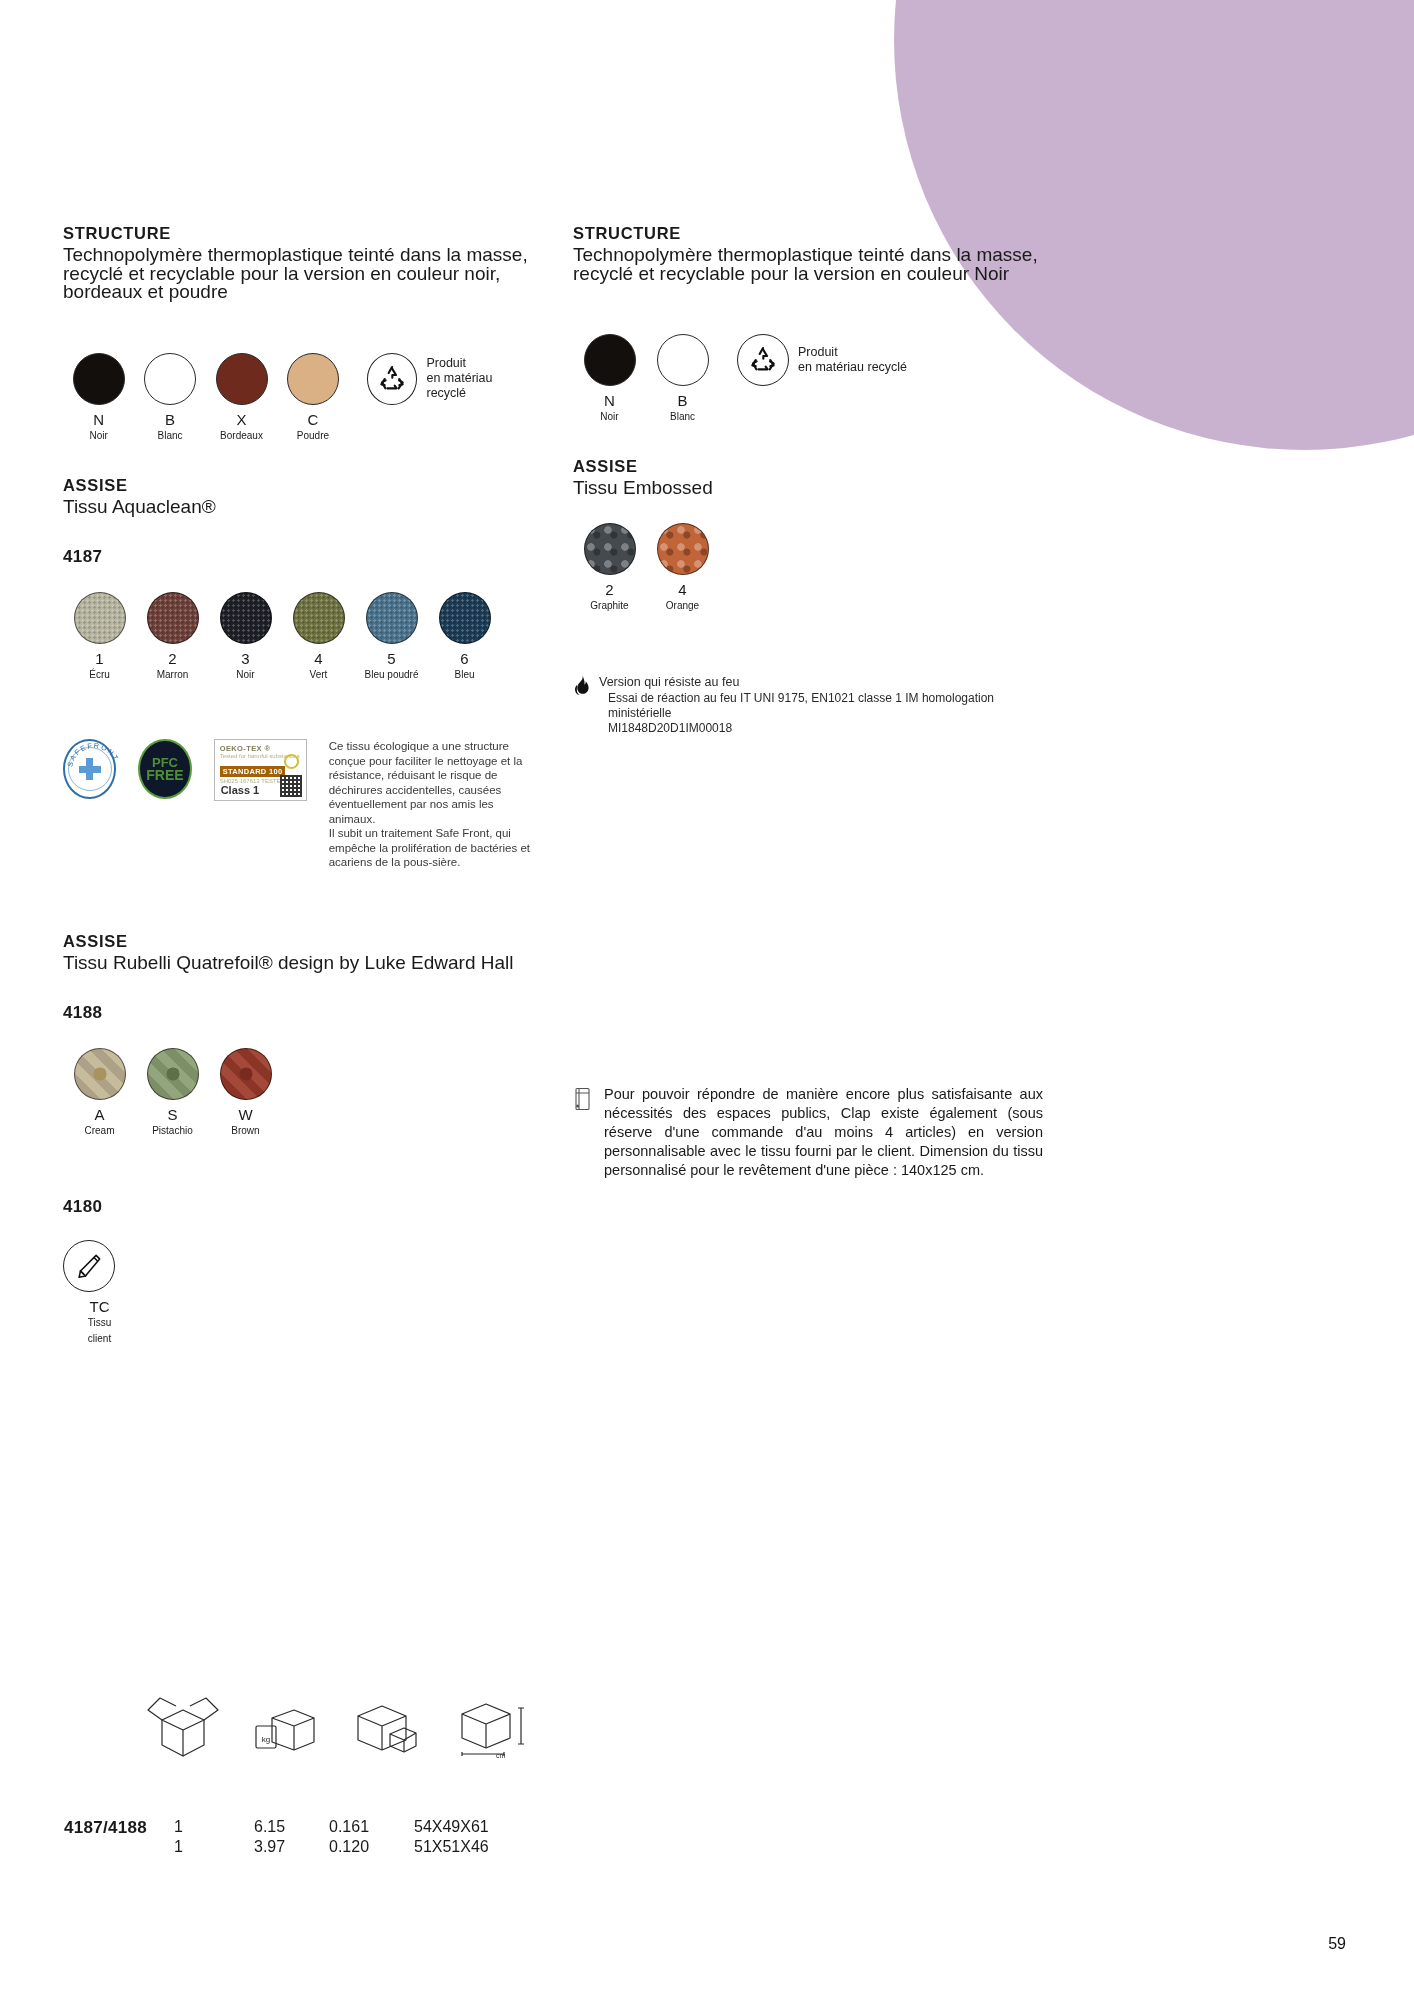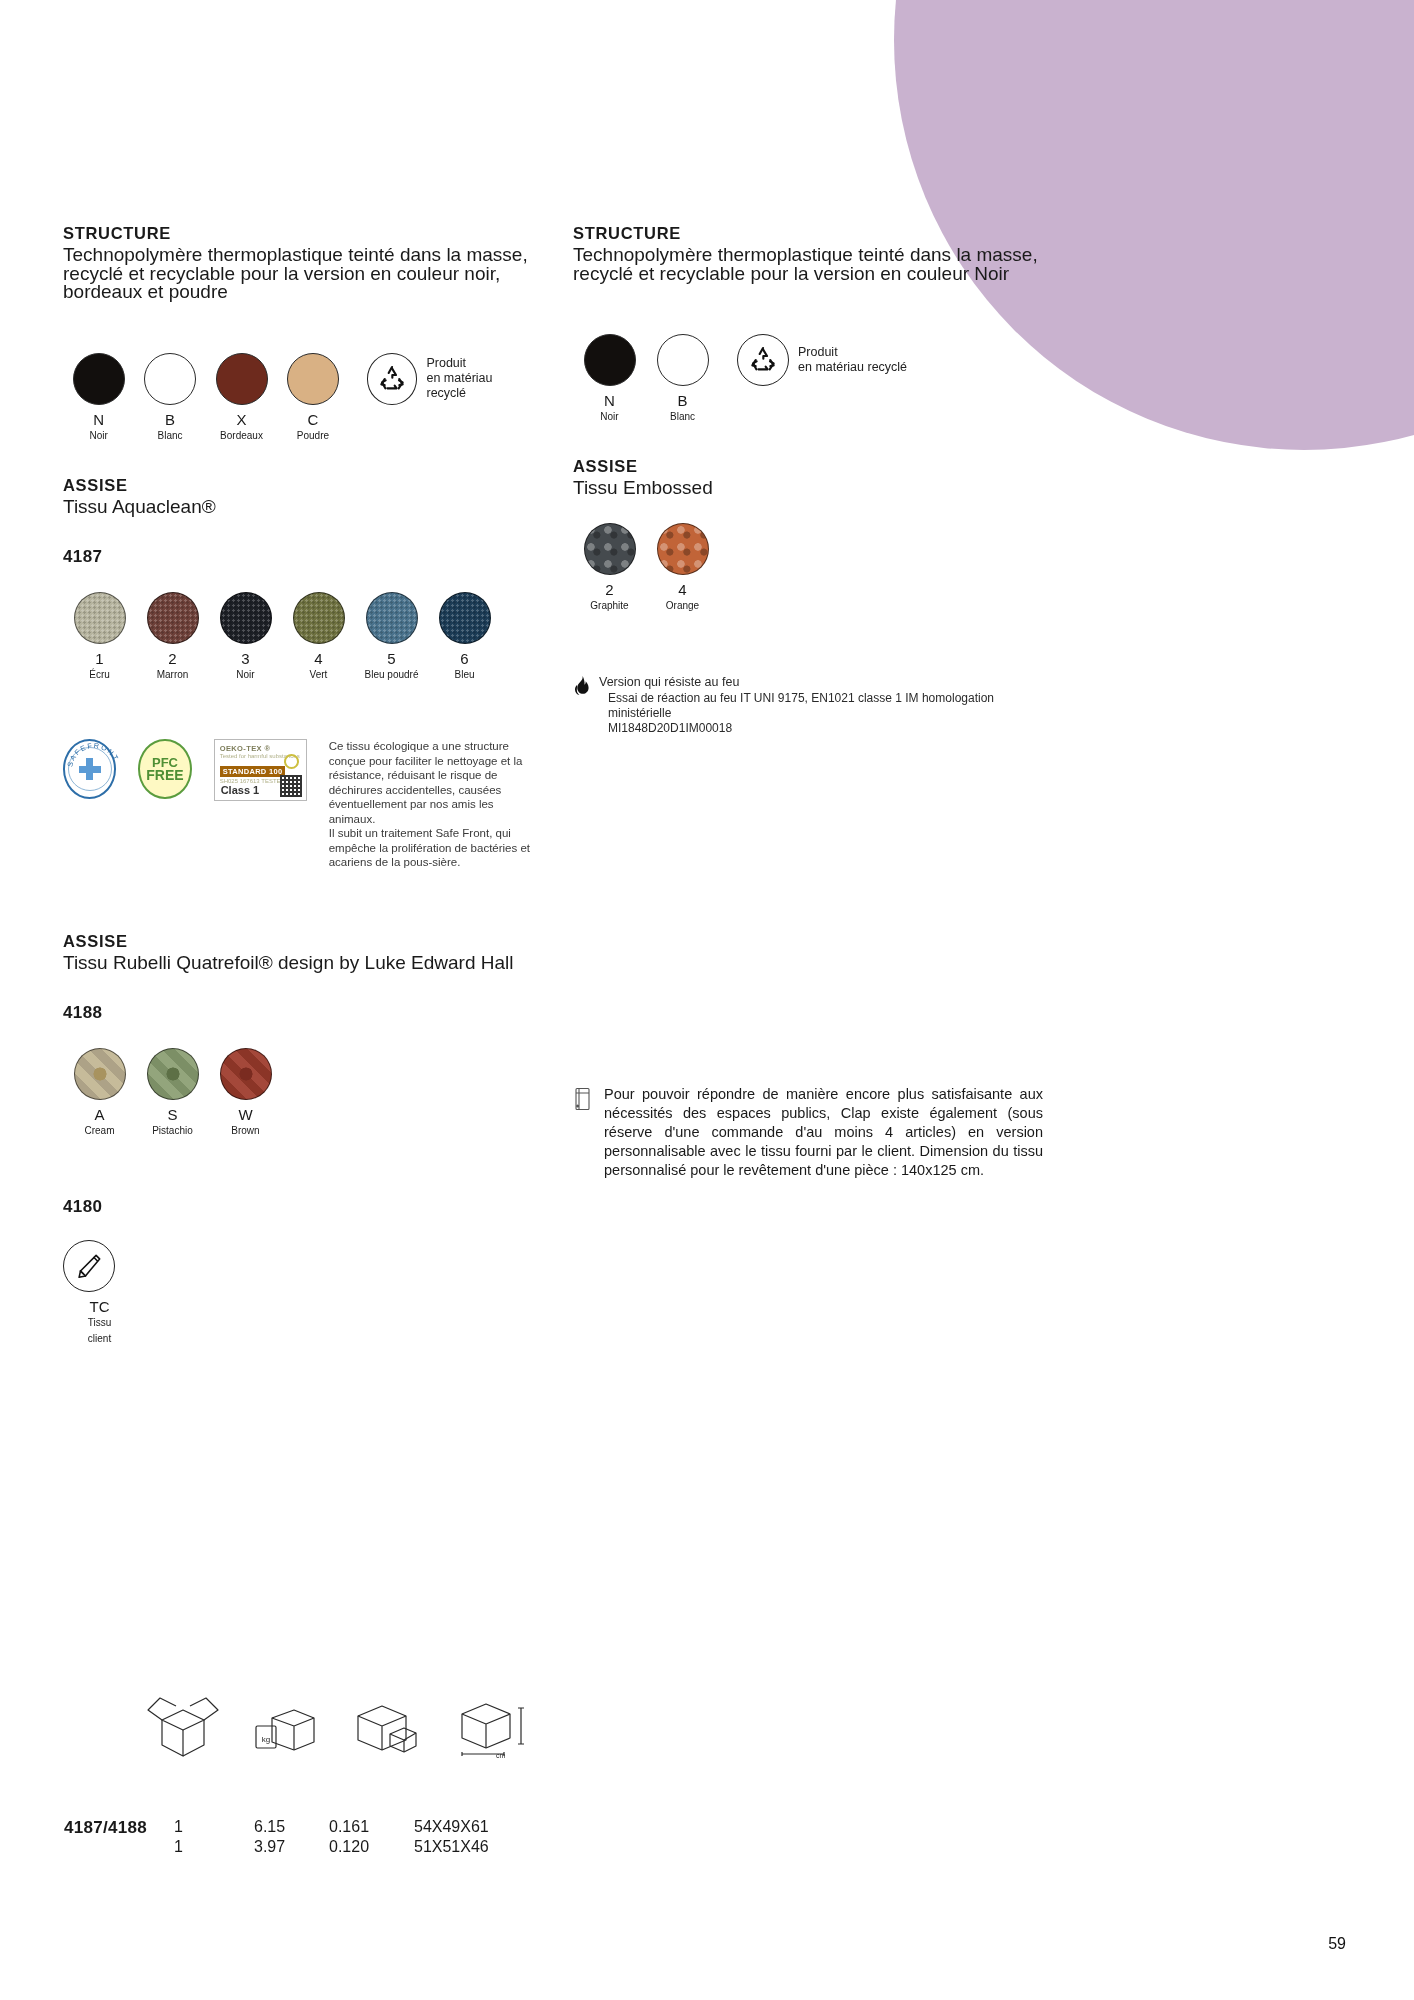--- a/index.html
+++ b/index.html
@@ -81,21 +81,21 @@
   .cross{position:relative;width:22px;height:22px;}
   .cross:before,.cross:after{content:"";position:absolute;background:#5b9bd5;}
   .cross:before{left:7.5px;top:0;width:7px;height:22px;}
   .cross:after{top:7.5px;left:0;height:7px;width:22px;}
   .sf-ring-text{
     position:absolute; top:-1px; left:-1px; width:60px;height:60px;
   }
   .logo-pfc{
     width:60px;height:60px;border-radius:50%;
     border:2.5px solid #5b9c3e; display:flex;flex-direction:column;
-    align-items:center;justify-content:center;background:#fef9c3;
+    align-items:center;justify-content:center;background:#0f172a;
     color:#4f8f35;font-weight:bold;line-height:13px;
   }
   .logo-pfc .l1{font-size:13px;}
   .logo-pfc .l2{font-size:14px;}
   .logo-oeko{
     width:104px;height:62px;border:1px solid #b9b9b9;background:#fff;
     padding:4px 5px; position:relative; overflow:hidden;
   }
   .oeko-t1{font-size:7.5px;color:#7d7d5a;letter-spacing:.4px;font-weight:bold;}
   .oeko-t2{font-size:6px;color:#b0b088;line-height:6.5px;}

